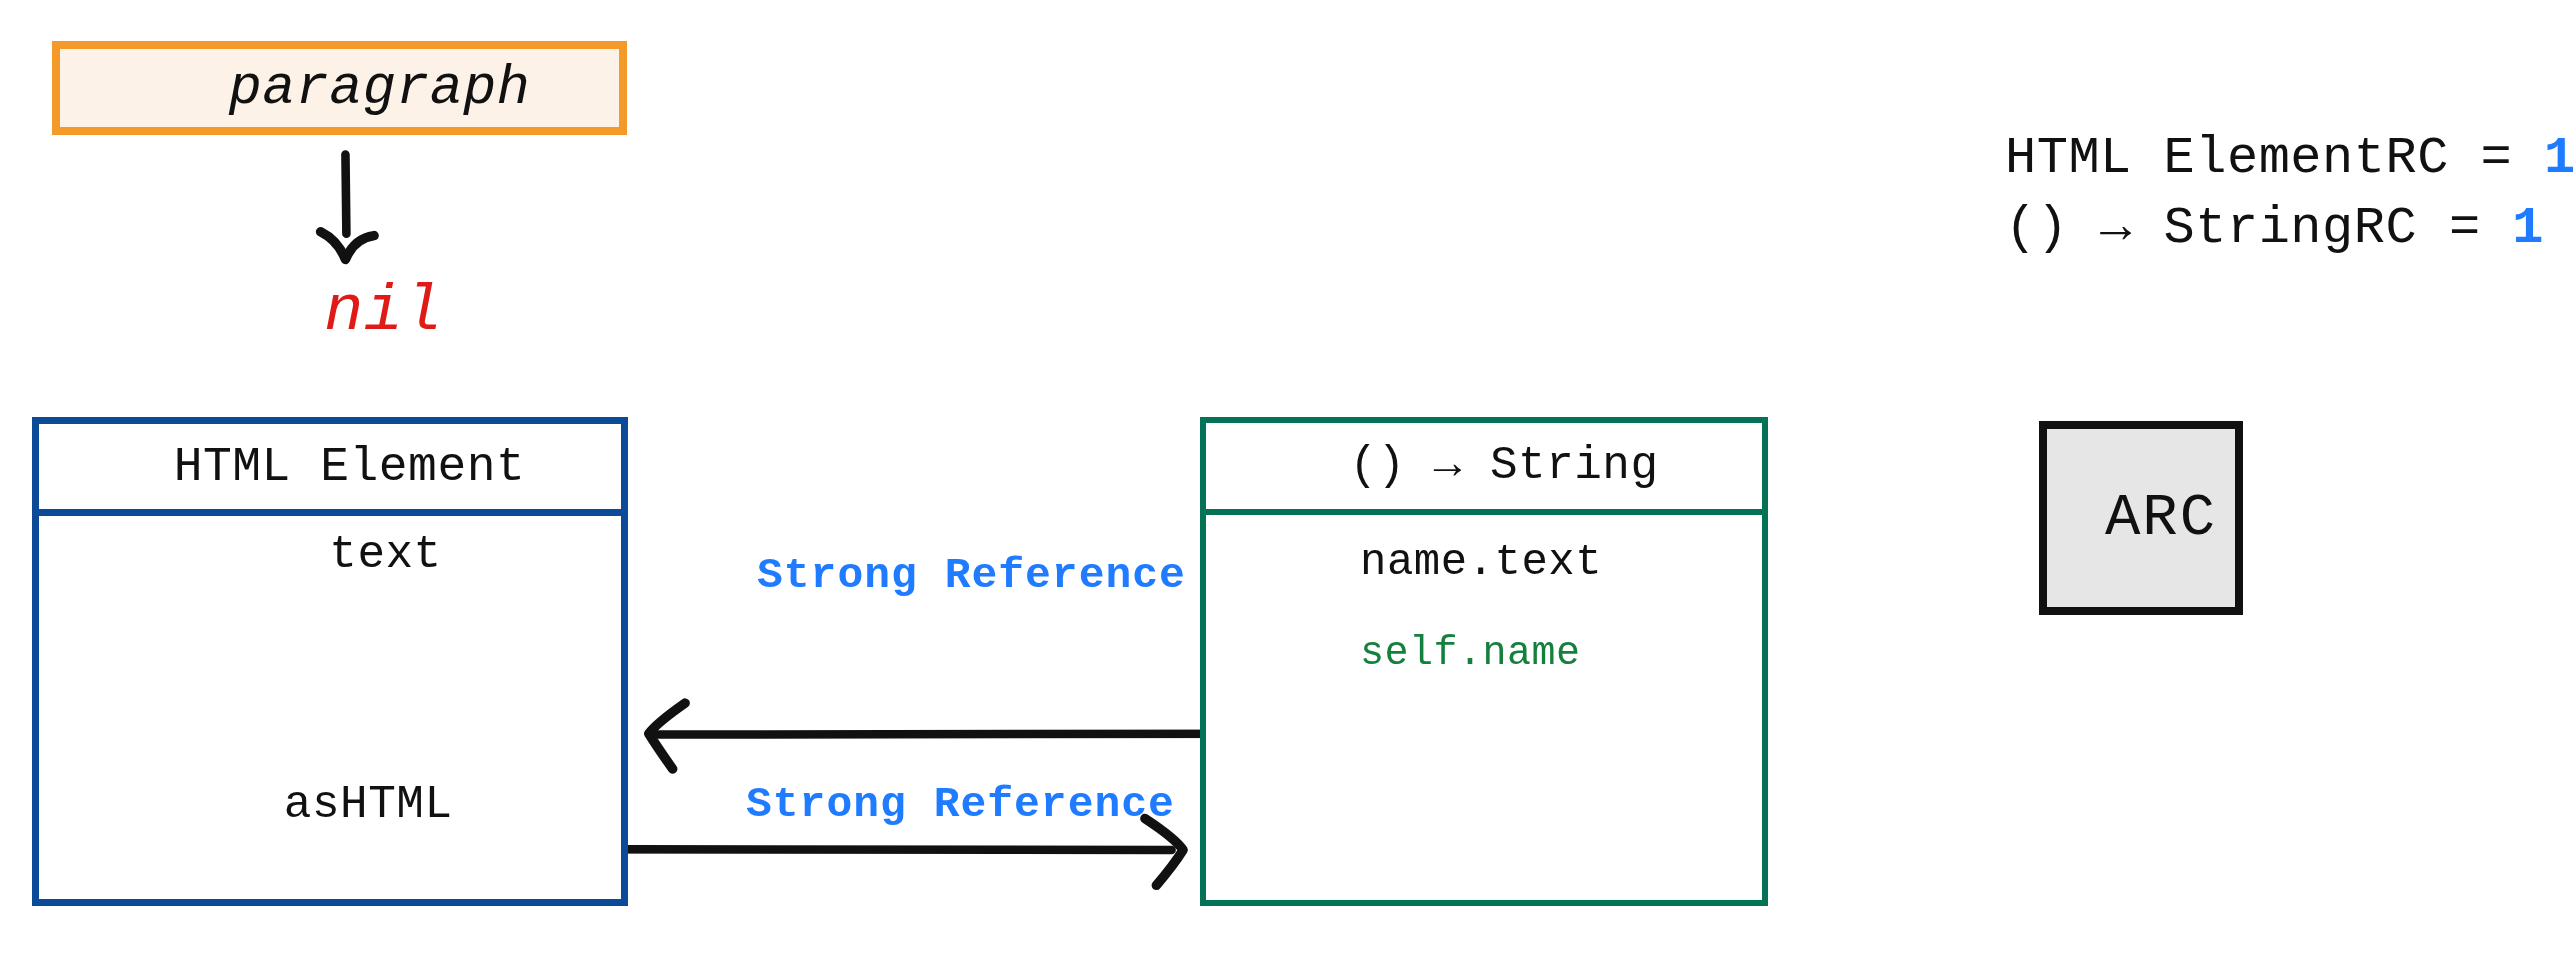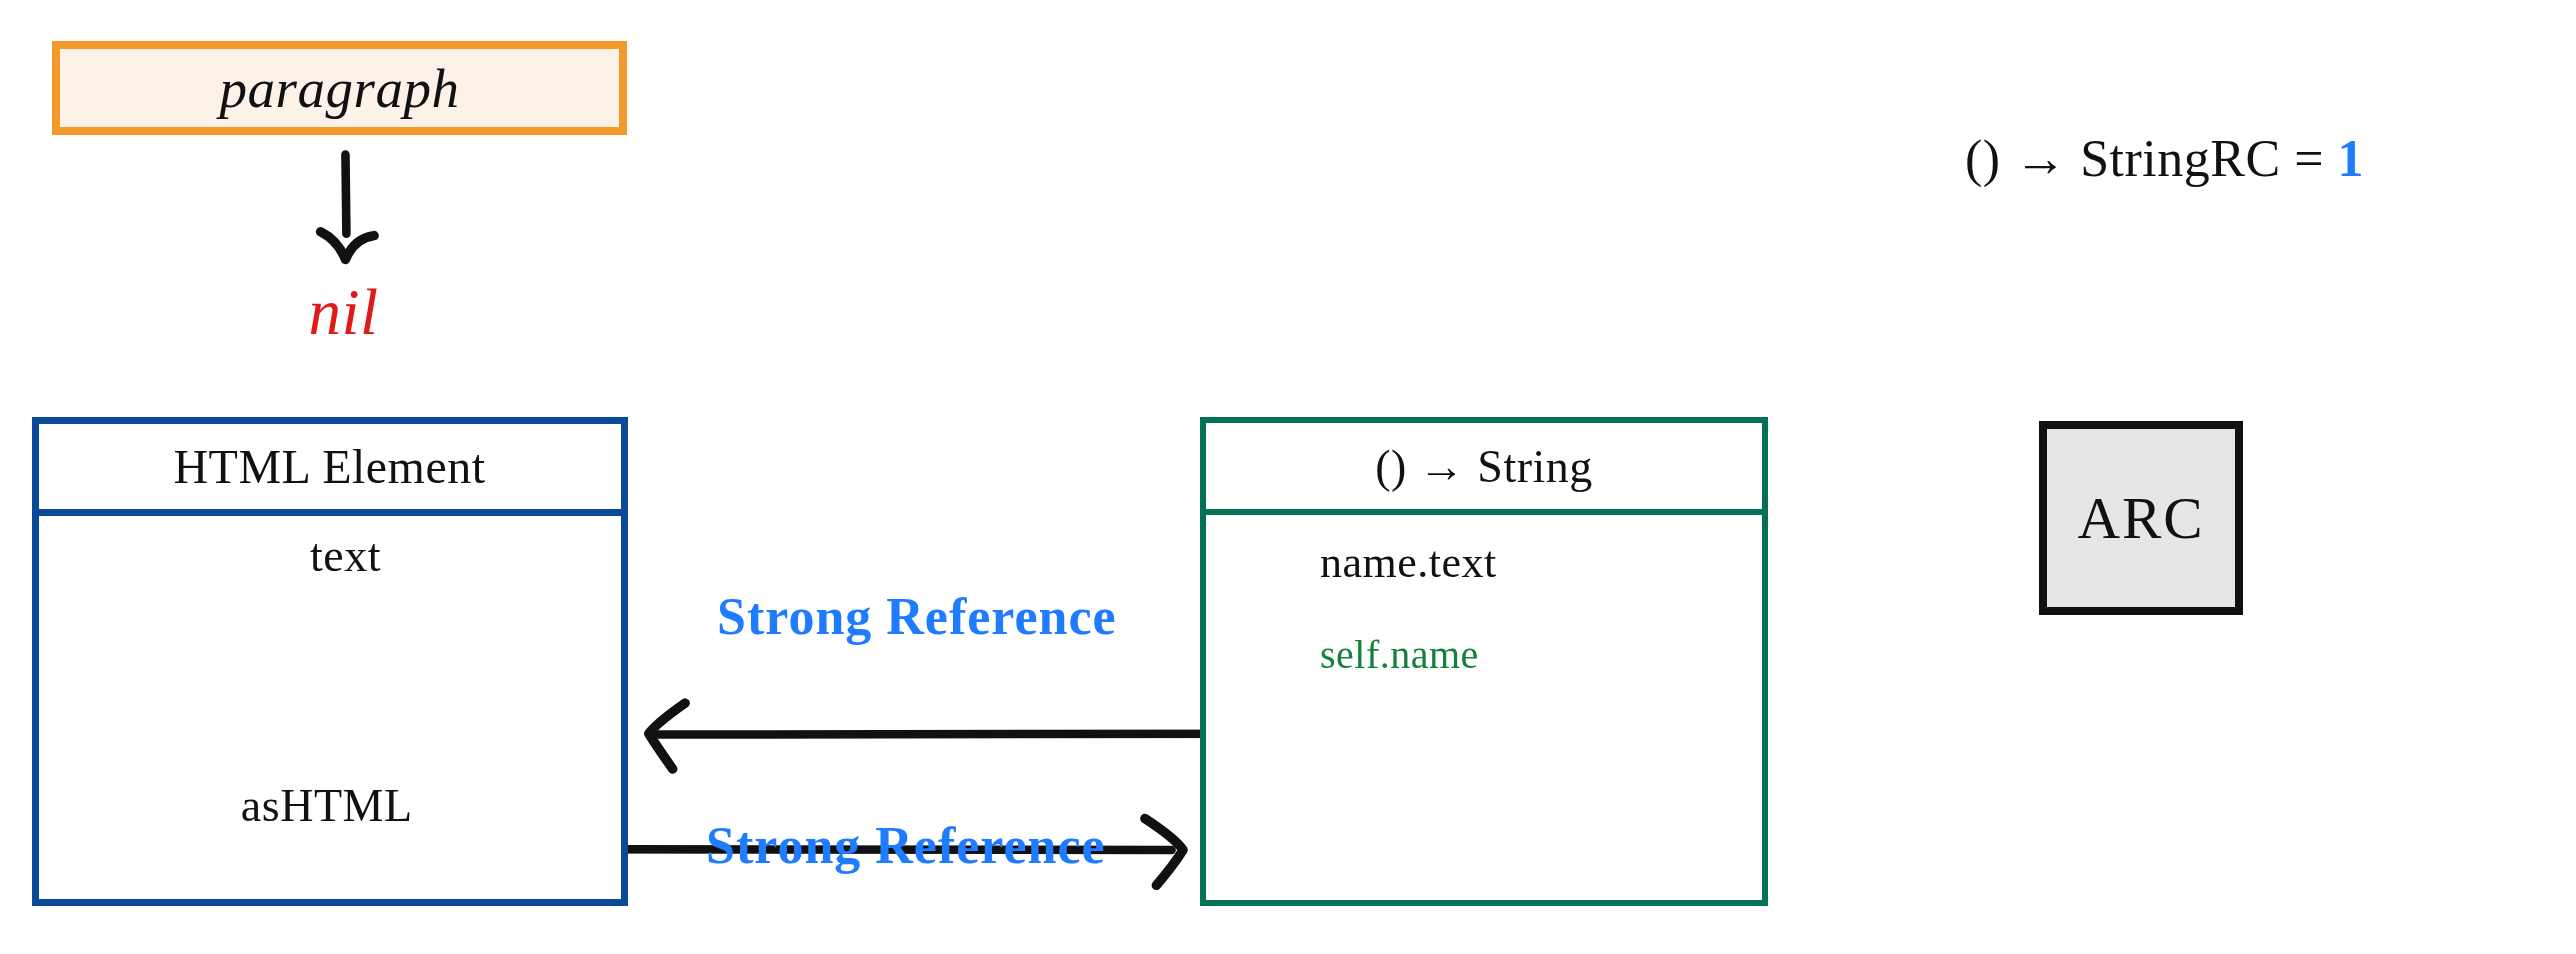--- a/index.html
+++ b/index.html
@@ -14,23 +14,24 @@
     overflow: hidden;
     font-family: "DejaVu Sans", sans-serif;
   }
   #canvas {
     position: absolute;
     left: 0; top: 0;
     width: 2576px;
     height: 954px;
   }
   .hand {
-    font-family: Liberation Serif, serif;
+    font-family: Liberation Mono, monospace;
     font-weight: 400;
     letter-spacing: 0.5px;
+    padding-left: 40px;
   }
 
   
   #paragraph-box {
     position: absolute;
     left: 52px; top: 41px;
     width: 575px; height: 94px;
     box-sizing: border-box;
     background: #FDF2E8;
     border: 8.6px solid #F49A2B;
@@ -178,26 +179,25 @@
   }
   #arc-label {
     font-size: 59px;
     color: #111111;
     letter-spacing: 1.9px;
   }
 
   
   .edge-label {
     position: absolute;
-    font-size: 52px;
+    font-size: 43px;
     color: #1F7BFF;
     font-weight: 600;
     white-space: nowrap;
     letter-spacing: 1px;
-    margin-top: 36px;
   }
   #label-ref-upper { left: 717px; top: 551px; }
   #label-ref-lower { left: 706px; top: 780px; }
 </style>
 </head>
 <body>
 
 <svg id="canvas" viewBox="0 0 2700 1000" xmlns="http://www.w3.org/2000/svg">
 
   <g>
@@ -240,20 +240,23 @@
   </div>
   <div id="cl-capture-text" class="hand">name.text</div>
   <div id="cl-capture-name" class="hand">self.name</div>
 </div>
 
 <div id="label-ref-upper" class="edge-label hand">Strong  Reference</div>
 <div id="label-ref-lower" class="edge-label hand">Strong  Reference</div>
 
 <div id="rc-lines">
   <div class="rc-line hand">
+    <span>HTML Element</span><span>RC  =  </span><span class="rc-value">1</span>
+  </div>
+  <div class="rc-line hand">
     <span>() → String</span><span>RC  =  </span><span class="rc-value">1</span>
   </div>
 </div>
 
 <div id="arc-box">
   <span id="arc-label" class="hand">ARC</span>
 </div>
 
 
 </body></html>

